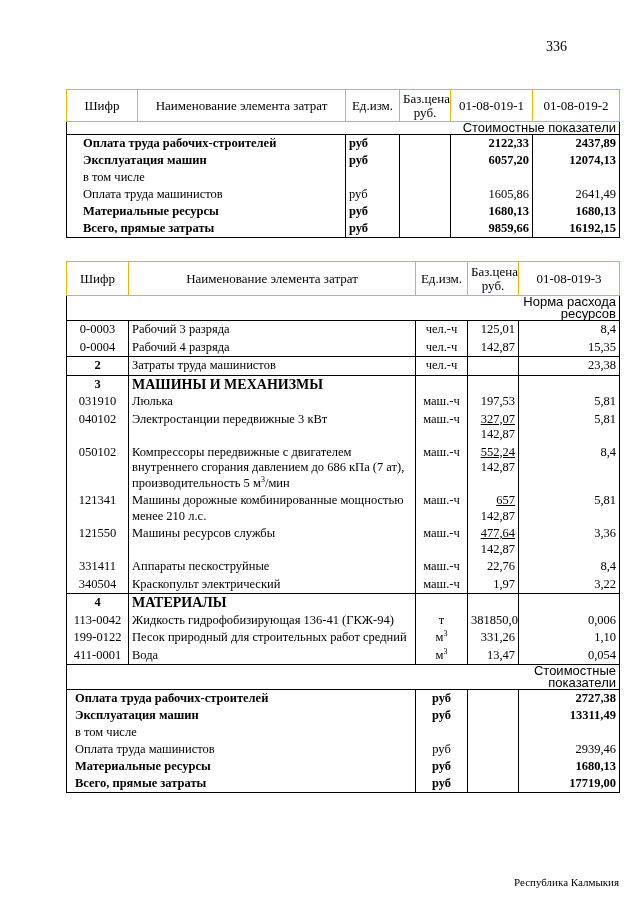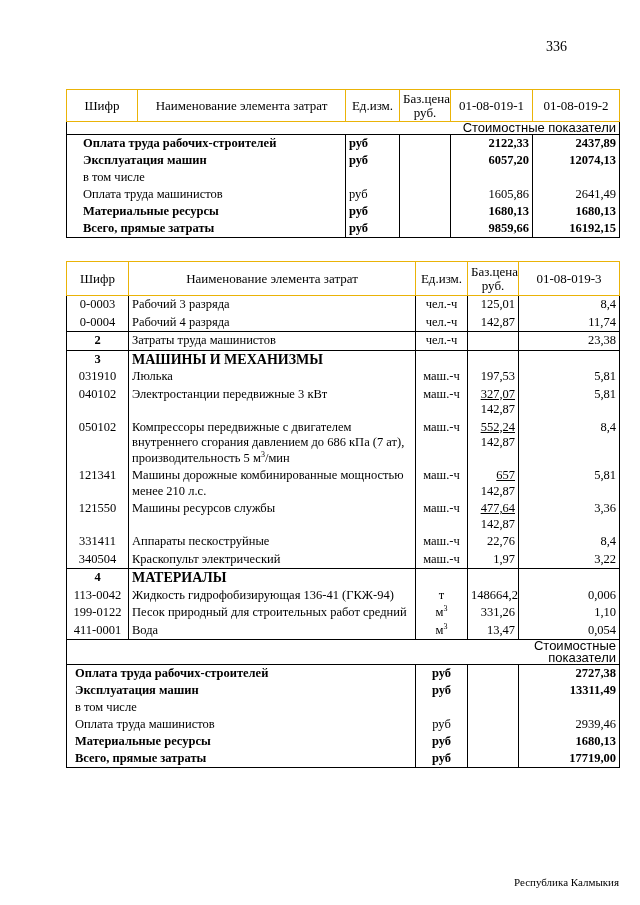--- a/index.html
+++ b/index.html
@@ -121,39 +121,43 @@
       <col style="width:101px">
   </colgroup>
   <tbody>
       <tr class="hdr">
     <th>Шифр</th>
     <th>Наименование элемента затрат</th>
     <th>Ед.изм.</th>
     <th>Баз.цена руб.</th>
     <th>01-08-019-3</th>
   </tr>
+  <tr class="sub">
+    <td colspan="3"></td>
+    <td colspan="2" class="sans r">Норма расхода ресурсов</td>
+  </tr>
   </tbody>
     <tbody id="t2body">
       <tr class="row">
         <td class="c">0-0003</td>
         <td class="vl">Рабочий 3 разряда</td>
         <td class="vl c">чел.-ч</td>
         <td class="vl r">
           <div>125,01</div>
         </td>
         <td class="vl r">8,4</td>
       </tr>
       <tr class="row">
         <td class="c">0-0004</td>
         <td class="vl">Рабочий 4 разряда</td>
         <td class="vl c">чел.-ч</td>
         <td class="vl r">
           <div>142,87</div>
         </td>
-        <td class="vl r">11,74</td>
+        <td class="vl r">15,35</td>
       </tr>
       <tr class="row sep">
         <td class="c b">2</td>
         <td class="vl">Затраты труда машинистов</td>
         <td class="vl c">чел.-ч</td>
         <td class="vl r"></td>
         <td class="vl r">23,38</td>
       </tr>
       <tr class="row sep">
         <td class="c b">3</td>
@@ -234,21 +238,21 @@
         <td class="vl b" style="font-size: 14px;">МАТЕРИАЛЫ</td>
         <td class="vl c"></td>
         <td class="vl r"></td>
         <td class="vl r"></td>
       </tr>
       <tr class="row">
         <td class="c">113-0042</td>
         <td class="vl">Жидкость гидрофобизирующая 136-41 (ГКЖ-94)</td>
         <td class="vl c">т</td>
         <td class="vl r">
-          <div>148664,2</div>
+          <div>381850,0</div>
         </td>
         <td class="vl r">0,006</td>
       </tr>
       <tr class="row">
         <td class="c">199-0122</td>
         <td class="vl">Песок природный для строительных работ средний</td>
         <td class="vl c">м<sup>3</sup></td>
         <td class="vl r">
           <div>331,26</div>
         </td>

